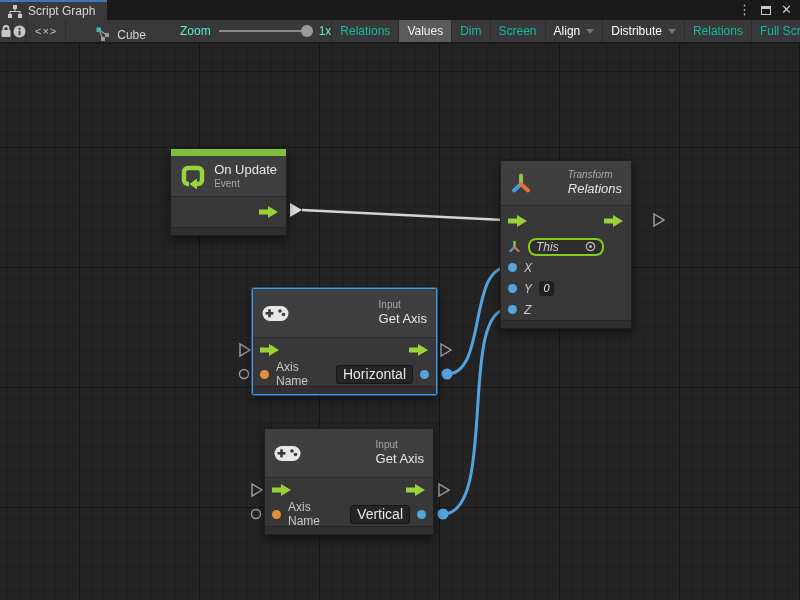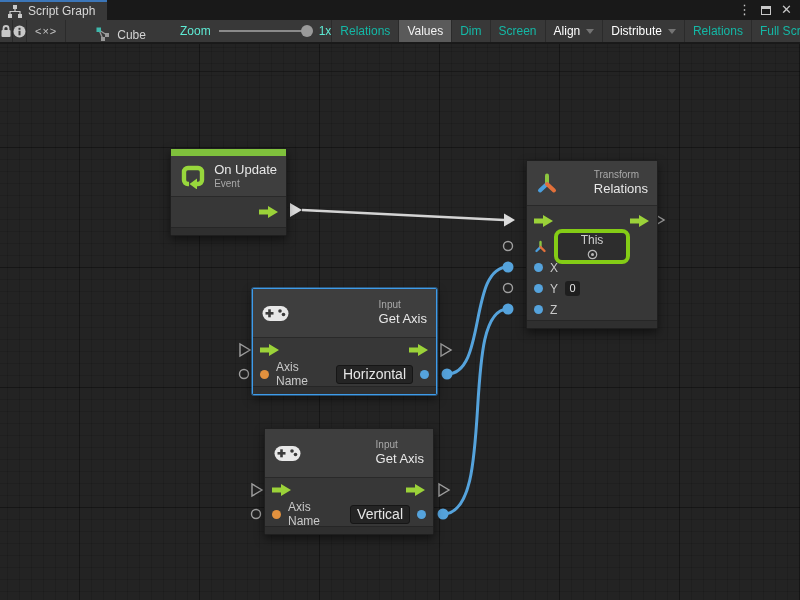--- a/index.html
+++ b/index.html
@@ -47,21 +47,21 @@
   .node-header { display:flex; align-items:center; gap:8px; background:#3e3e3e; border-bottom:1px solid #292929;justify-content:space-between; }
   .node-title-sm { font-size:10px; color:#a9a9a9; line-height:12px; }
   .node-title-lg { font-size:13px; color:#e8e8e8; line-height:16px; }
   .node-row { display:flex; align-items:center; gap:7px; padding:0 7px; }
   .node-footer { border-top:1px solid #262626; height:8px; background:#2f2f2f; }
   .spacer { flex:1; }
   .dot { width:9px; height:9px; border-radius:50%; flex:0 0 auto; }
   .dot.blue { background:#55A3DC; }
   .dot.orange { background:#E2913E; }
   .pill-field { background:#242424; border:1px solid #161616; border-radius:3px; padding:1px 6px; color:#e6e6e6; font-size:14px; line-height:15px; }
-  .this-field { display:flex; align-items:center; justify-content:space-between; width:76px; height:35px; background:#2d2d2d; border:4px solid #84cc16; border-radius:8px; padding:0 6px; color:#cfcfcf;flex-direction:column; }
+  .this-field { display:flex; align-items:center; justify-content:space-between; width:76px; height:18px; background:#2d2d2d; border:2px solid #84cc16; border-radius:8px; padding:0 6px; color:#cfcfcf; }
   .mini-val { width:15px; height:15px; background:#1e1e1e; border-radius:3px; color:#e6e6e6; font-size:11px; text-align:center; line-height:15px; }
   .port-label { color:#c9c9c9; }
 </style>
 </head>
 <body>
 
 <div class="tabbar">
   <div class="tab">
     <svg width="14" height="13" viewBox="0 0 14 13">
       <g fill="#c8c8c8" stroke="none">
@@ -173,21 +173,21 @@
   </div>
   <div class="node-row" style="height:30px;">
     <span class="spacer"></span>
     <svg width="20" height="12" viewBox="0 0 20 12">
       <path d="M0,3.5 H9 V0 L19,6 L9,12 V8.5 H0 Z" fill="#9BD239"></path>
     </svg>
   </div>
   <div class="node-footer"></div>
 </div>
 
-<div class="node" style="left:526px; top:160px; width:132px;">
+<div class="node" style="left:500px; top:160px; width:132px;font-style:italic;">
   <div class="node-header" style="padding:8px 9px;">
     <svg width="22" height="22" viewBox="0 0 22 22">
       <line x1="11" y1="12" x2="11" y2="3.5" stroke="#8CC63F" stroke-width="4" stroke-linecap="round"></line>
       <line x1="11" y1="12" x2="4" y2="18.5" stroke="#4A9EDD" stroke-width="4" stroke-linecap="round"></line>
       <line x1="11" y1="12" x2="18" y2="18.5" stroke="#E2703A" stroke-width="4" stroke-linecap="round"></line>
     </svg>
     <div>
       <div class="node-title-sm">Transform</div>
       <div class="node-title-lg">Relations</div>
     </div>

